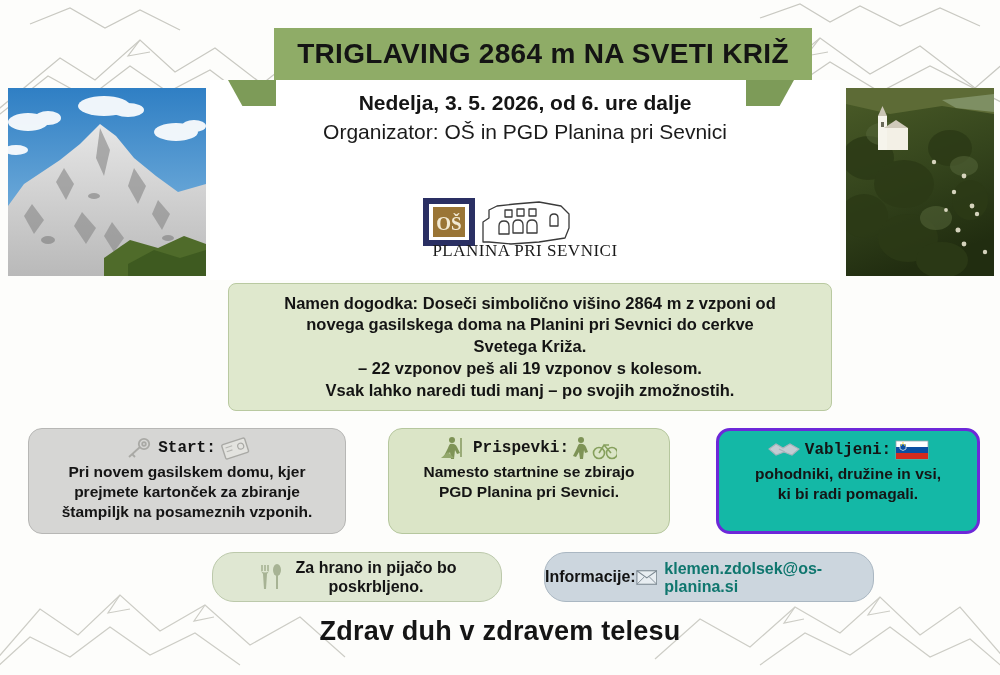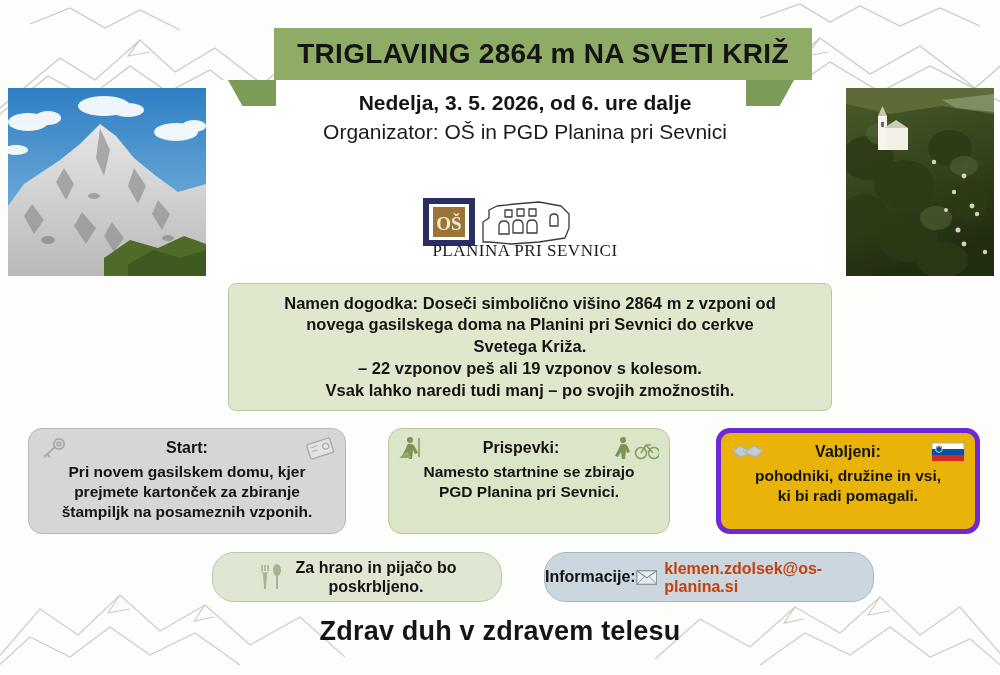--- a/index.html
+++ b/index.html
@@ -83,58 +83,58 @@
   #purpose-text b { font-weight: 800; }
 
   
   .info-box {
     position: absolute;
     border-radius: 14px;
     padding: 6px 10px 8px;
     display: flex; flex-direction: column; align-items: center;
   }
   .info-head {
-    display: flex; align-items: center; justify-content: space-between;
-    gap: 4px; width: 100%; height: 26px;
+    display: flex; align-items: center; justify-content: center;
+    gap: 4px; width: 100%; height: 26px; font-family: Liberation Mono, monospace;
   }
   .info-title { font-size: 16px; font-weight: 800; color: #141414; }
   .info-body {
     text-align: center; font-size: 15.5px; line-height: 1.3;
     color: #151515; font-weight: 600; margin-top: 1px;
   }
 
   #box-start {
     left: 28px; top: 428px; width: 318px; height: 106px;
     background: #d6d6d4; border: 1px solid #b7b7b5;
   }
   #box-prispevki {
     left: 388px; top: 428px; width: 282px; height: 106px;
     background: #dbe5c7; border: 1px solid #b6c79e;
   }
   #box-vabljeni {
     left: 716px; top: 428px; width: 264px; height: 106px;
-    background: #eab308; border: 5px solid #6d28d9;
+    background: #14b8a6; border: 3px solid #6d28d9;
   }
 
   
   #box-food {
     position: absolute; left: 212px; top: 552px; width: 290px; height: 50px;
     background: #dfe7d2; border: 1px solid #bcc9ab; border-radius: 22px;
     display: flex; align-items: center; justify-content: center; gap: 12px;
     padding: 8px 14px;
   }
   #food-text { text-align: center; font-size: 16px; font-weight: 700; line-height: 1.2; color: #141414; }
   #box-info {
     position: absolute; left: 544px; top: 552px; width: 330px; height: 50px;
     background: #ccd6de; border: 1px solid #aab7c2; border-radius: 22px;
     display: flex; flex-direction: row; align-items: center; justify-content: center;
   }
   #info-title-txt { font-size: 16px; font-weight: 800; color: #121212; line-height: 1.1; }
   #info-mail-row { display: flex; align-items: center; gap: 7px; margin-top: 1px; }
-  #info-email { font-size: 16px; font-weight: 600; color: #c2410c; }
+  #info-email { font-size: 16px; font-weight: 600; color: #0f766e; }
 
   
   #slogan {
     position: absolute; left: 0; top: 616px; width: 1000px;
     text-align: center; font-size: 27px; font-weight: 800;
     color: #151515; letter-spacing: .2px;
   }
 </style>
 </head>
 <body>

